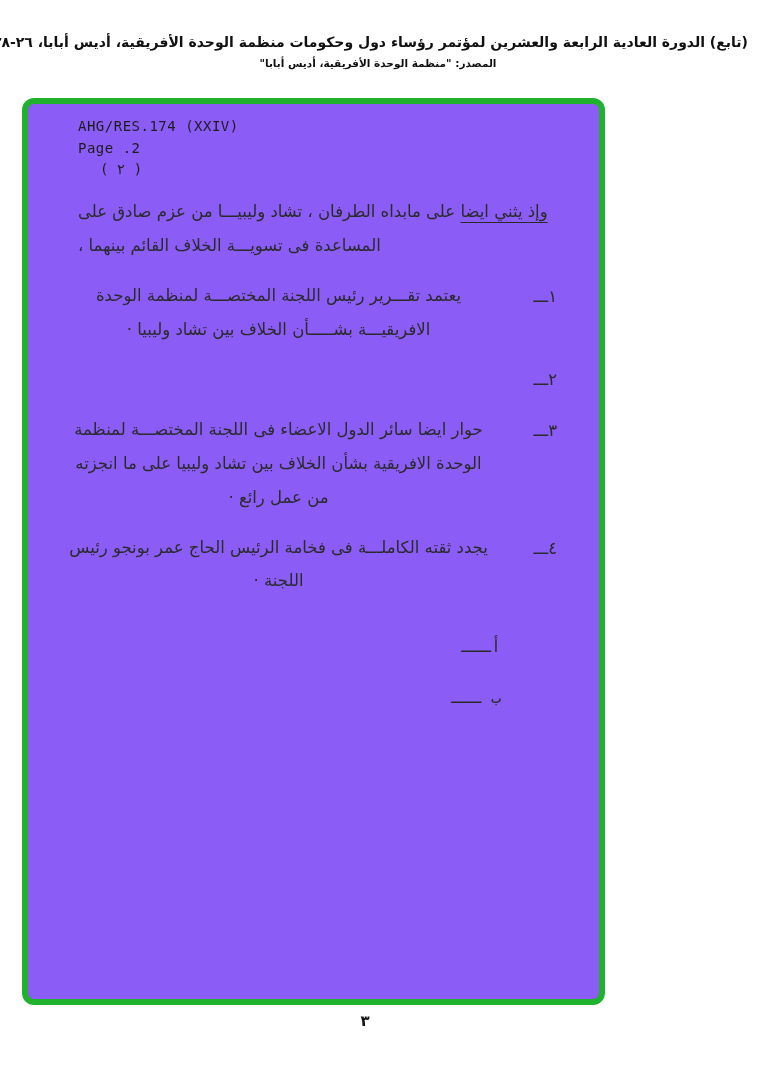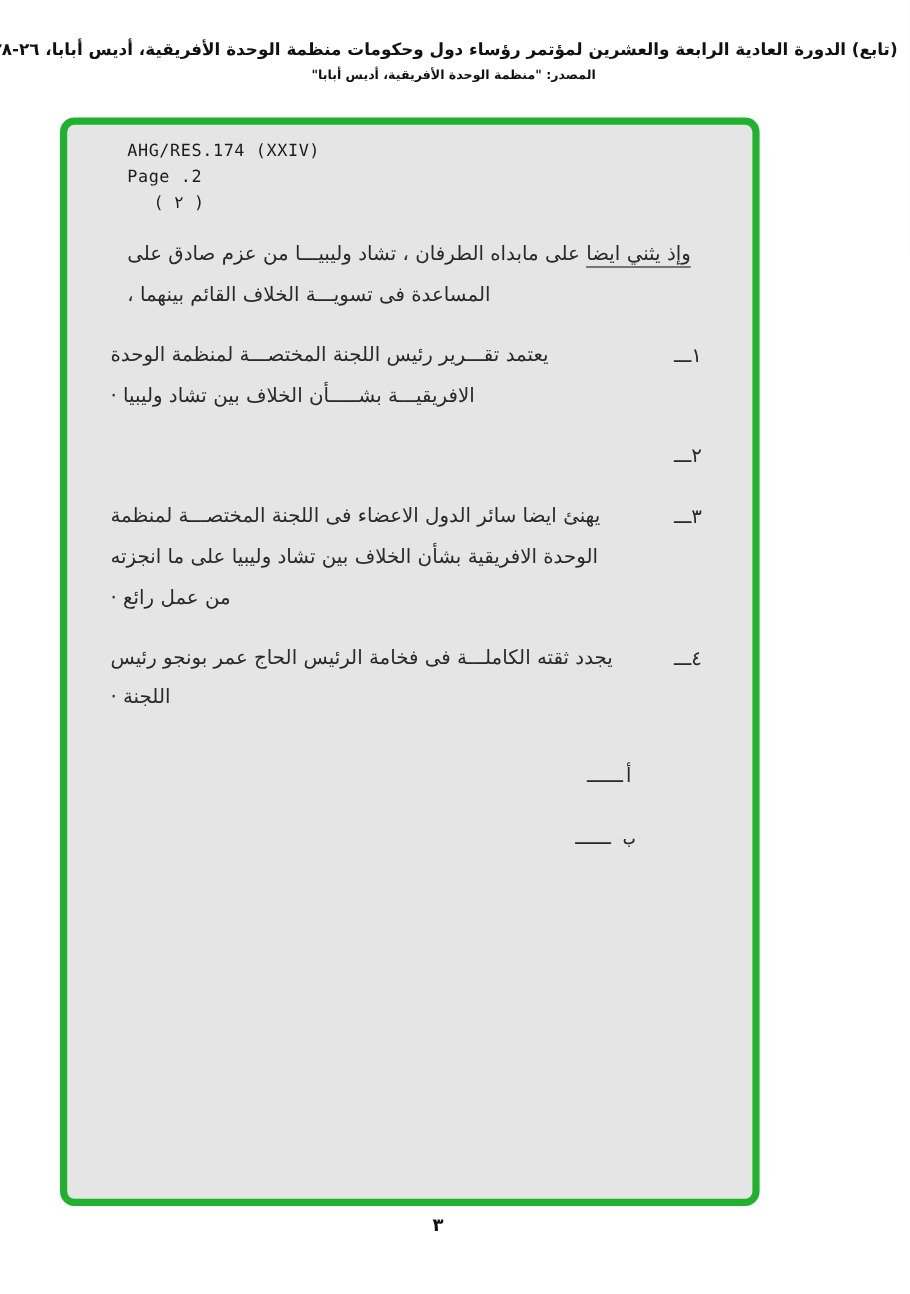--- a/index.html
+++ b/index.html
@@ -29,25 +29,25 @@
     margin-top:7px;
     font-size:10.5px;
     font-weight:bold;
     text-align:center;
     color:#111;
   }
 
   
   .scan-frame {
     position:absolute;
-    left:50px; top:98px;
+    left:22px; top:98px;
     width:583px; height:907px;
     border:6px solid #20b22e;
     border-radius:12px;
-    background:#e5e5e5;
+    background:#8b5cf6;
     padding:12px 42px 0 36px;
     overflow:hidden;
   }
 
   
   .doc-ref {
     direction:ltr;
     margin-left:14px;
     font-family:"DejaVu Sans Mono", monospace;
     font-size:14px;
@@ -78,21 +78,21 @@
     margin-top:16px;
   }
   .item .num {
     flex:0 0 34px;
     white-space:nowrap;
     padding-top:1px;
   }
   .item .gap { flex:0 0 30px; }
   .item .txt {
     flex:1 1 auto;
-    text-align:left;
+    text-align:center;
   }
   .subitem { margin-right:56px; }
   .subitem .num { flex:0 0 30px;font-family:Liberation Mono, monospace; }
 
   
   .page-number {
     position:absolute;
     left:0; right:28px;
     top:1012px;
     text-align:center;
@@ -128,21 +128,21 @@
     </div>
 
     <div class="item">
       <span class="num">٢ـــ</span>
       <span class="gap"></span>
     </div>
 
     <div class="item">
       <span class="num">٣ـــ</span>
       <span class="gap"></span>
-      <span class="txt">يهنئ ايضا سائر الدول الاعضاء فى اللجنة المختصـــة لمنظمة الوحدة الافريقية بشأن الخلاف بين تشاد وليبيا على  ما انجزته من عمل رائع ·</span>
+      <span class="txt">حوار ايضا سائر الدول الاعضاء فى اللجنة المختصـــة لمنظمة الوحدة الافريقية بشأن الخلاف بين تشاد وليبيا على  ما انجزته من عمل رائع ·</span>
     </div>
 
     <div class="item">
       <span class="num">٤ـــ</span>
       <span class="gap"></span>
       <span class="txt">يجدد ثقته الكاملـــة فى  فخامة الرئيس الحاج عمر بونجو رئيس اللجنة ·</span>
     </div>
 
     <div class="item">
       <span class="gap"></span>

